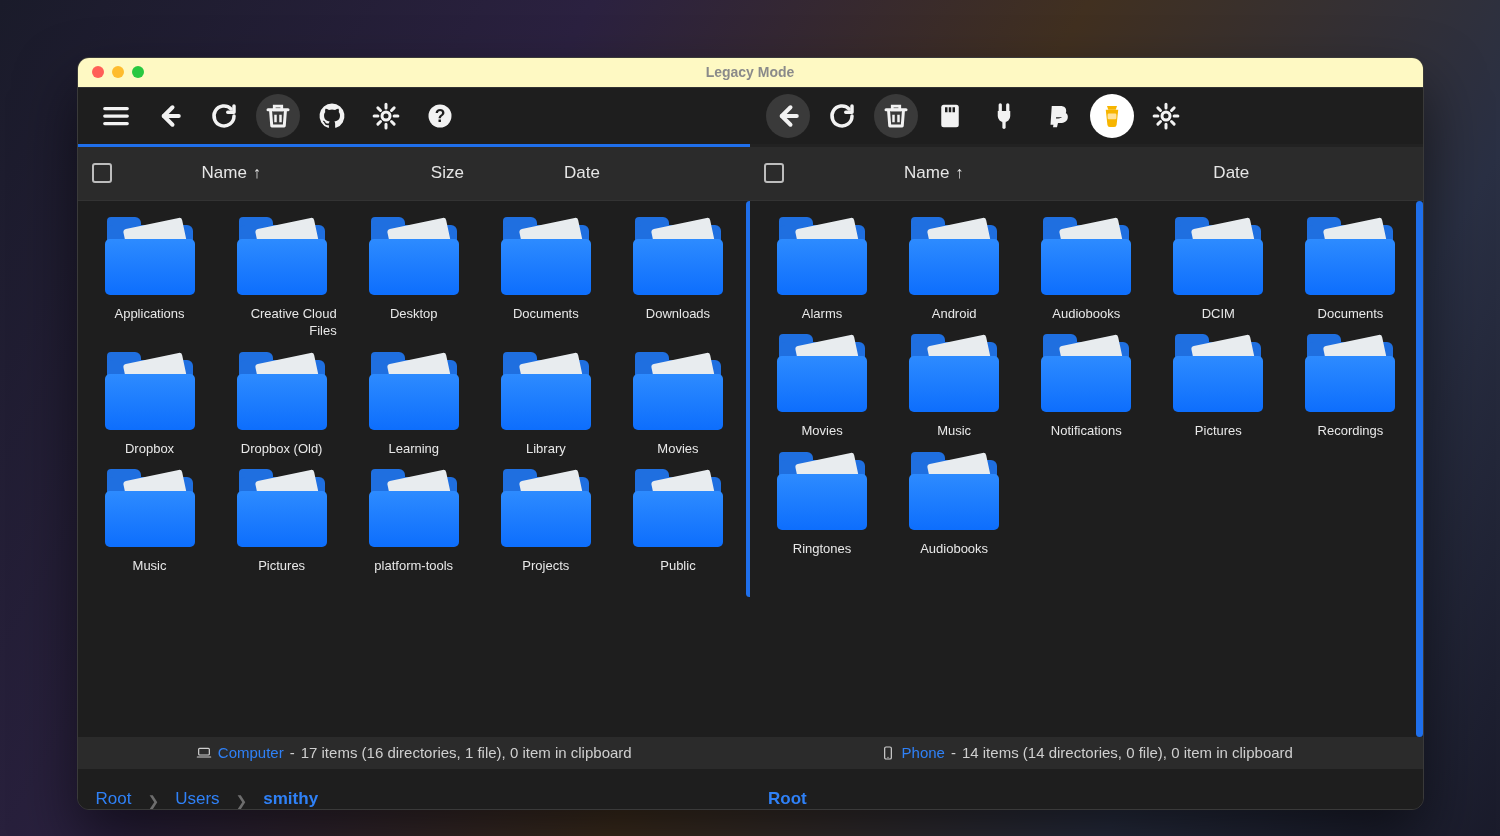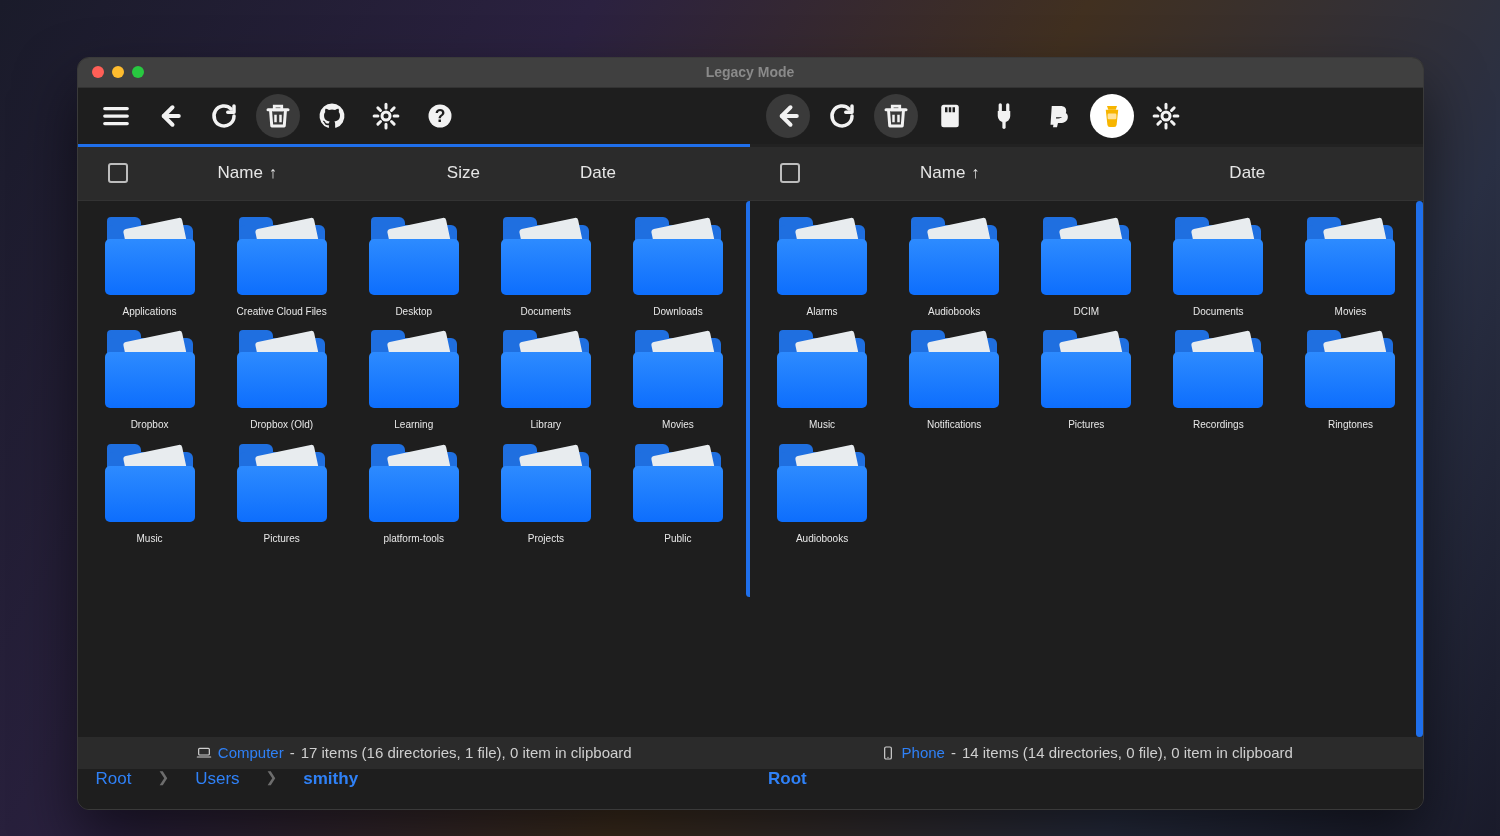--- a/index.html
+++ b/index.html
@@ -18,21 +18,21 @@
     border:1px solid #3a3a3a;
     box-shadow:0 30px 60px rgba(0,0,0,.55);
     display:flex;
     flex-direction:column;
     overflow:hidden;
     color:#e8e8e8;
   }
   
   .titlebar {
     height:30px;
-    background:#404040;
+    background:#fef9c3;
     display:flex; align-items:center;
     border-bottom:1px solid #333;
     position:relative;
   }
   .traffic { display:flex; gap:8px; padding-left:14px;}
   .dot { width:12px; height:12px; border-radius:50%; }
   .dot.red{background:#ff5f57;} .dot.yellow{background:#febc2e;} .dot.green{background:#28c840;}
   .titlebar .title{position:absolute; left:0; right:0; text-align:center; font-size:14px; color:#8a8a8a; font-weight:600;}
   
   .toolbars { display:flex; height:56px; background:#1e1e1e; }
@@ -48,21 +48,21 @@
   .tbtn.big svg{width:30px;height:30px;}
   
   .panes { flex:1; display:flex; min-height:0;}
   .pane { flex:1; display:flex; flex-direction:column; position:relative; min-width:0;}
   .pane-left { border-top:3px solid #1f6feb; }
   .pane-right { border-top:3px solid #222; }
   .col-head {
     height:54px; background:#2b2b2b;
     display:flex; align-items:center; font-size:17px; color:#e6e6e6;
     border-bottom:1px solid #333;
-    padding-left:30px;
+    padding-left:14px;
   }
   .chk { width:20px; height:20px; border:2px solid #bdbdbd; border-radius:3px; background:transparent; }
   .pane-left .col-head .name-col{ margin-left:90px; display:flex; align-items:center; gap:6px;}
   .pane-left .col-head .size-col{ margin-left:170px;}
   .pane-left .col-head .date-col{ margin-left:100px;}
   .pane-right .col-head .name-col{ margin-left:120px; display:flex; align-items:center; gap:6px;}
   .pane-right .col-head .date-col{ margin-left:250px;}
   .sort-arrow{font-size:16px;}
   .grid-wrap{ flex:1; overflow:hidden; position:relative; padding:16px 6px 12px 6px; }
   .grid {
@@ -80,33 +80,33 @@
   }
   .folder .paper{
     position:absolute; top:6px; left:22px; width:60px; height:46px; background:#e8ecef;
     transform:rotate(-12deg); border-radius:3px;
   }
   .folder .front{
     position:absolute; bottom:0; left:0; width:90px; height:56px;
     background:linear-gradient(180deg,#2d8bff,#0d6efd);
     border-radius:5px;
   }
-  .label { font-size:10px; color:#e8e8e8; line-height:1.35; max-width:110px; word-wrap:break-word;text-align:right;}
+  .label { font-size:13px; color:#e8e8e8; line-height:1.35; max-width:110px; word-wrap:break-word;text-align:right;}
   
   .vline-blue{ position:absolute; top:0; bottom:0; width:7px; background:#1f6feb; border-radius:4px;}
   .pane-left .vline-blue{ right:-3px; height:74%; top:0;}
   .pane-right .vline-blue{ right:0; height:100%;}
   
   .status { height:32px; background:#2b2b2b; display:flex; font-size:15px; color:#cfcfcf;}
   .status .half{flex:1; display:flex; align-items:center; justify-content:center; gap:6px;}
   .status .label-blue{color:#2f81f7; font-weight:500;}
   .status svg{width:16px;height:16px;}
   
   .breadcrumbs{ height:40px; background:#1e1e1e; display:flex;}
-  .breadcrumbs .half{ flex:1; display:flex; align-items:flex-start; gap:26px; padding-left:18px; font-size:17px;}
+  .breadcrumbs .half{ flex:1; display:flex; align-items:flex-end; gap:16px; padding-left:18px; font-size:17px;}
   .crumb{ color:#2f81f7; cursor:pointer;}
   .crumb.current{ font-weight:700;}
   .chevron{ color:#6d6d6d; font-size:14px;}
 </style>
 </head>
 <body>
 
 <svg width="0" height="0" style="position:absolute">
   <defs>
     <g id="i-menu">
@@ -426,20 +426,29 @@
       <div class="grid-wrap">
         <div class="grid" id="grid-right">
             <div class="item">
               <div class="folder">
       <div class="tab"></div>
                 <div class="back"></div>
                 <div class="paper"></div>
                 <div class="front"></div>
     </div>
               <div class="label">Alarms</div>
+            </div>
+            <div class="item">
+              <div class="folder">
+      <div class="tab"></div>
+                <div class="back"></div>
+                <div class="paper"></div>
+                <div class="front"></div>
+    </div>
+              <div class="label">Android</div>
             </div>
             <div class="item">
               <div class="folder">
       <div class="tab"></div>
                 <div class="back"></div>
                 <div class="paper"></div>
                 <div class="front"></div>
     </div>
               <div class="label">Audiobooks</div>
             </div>

